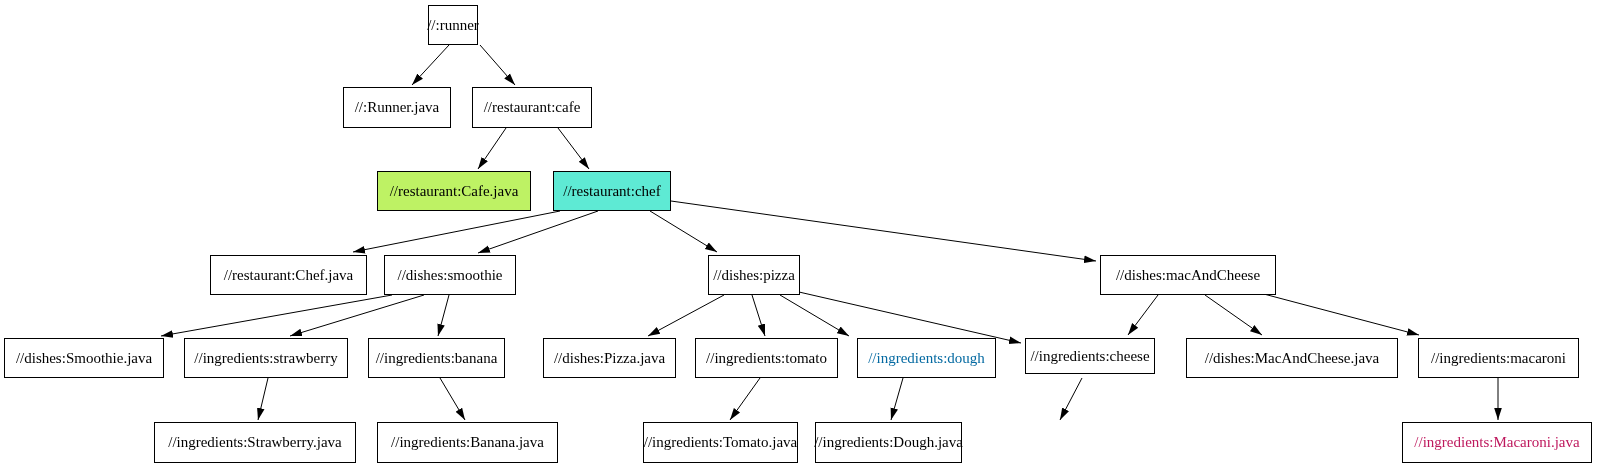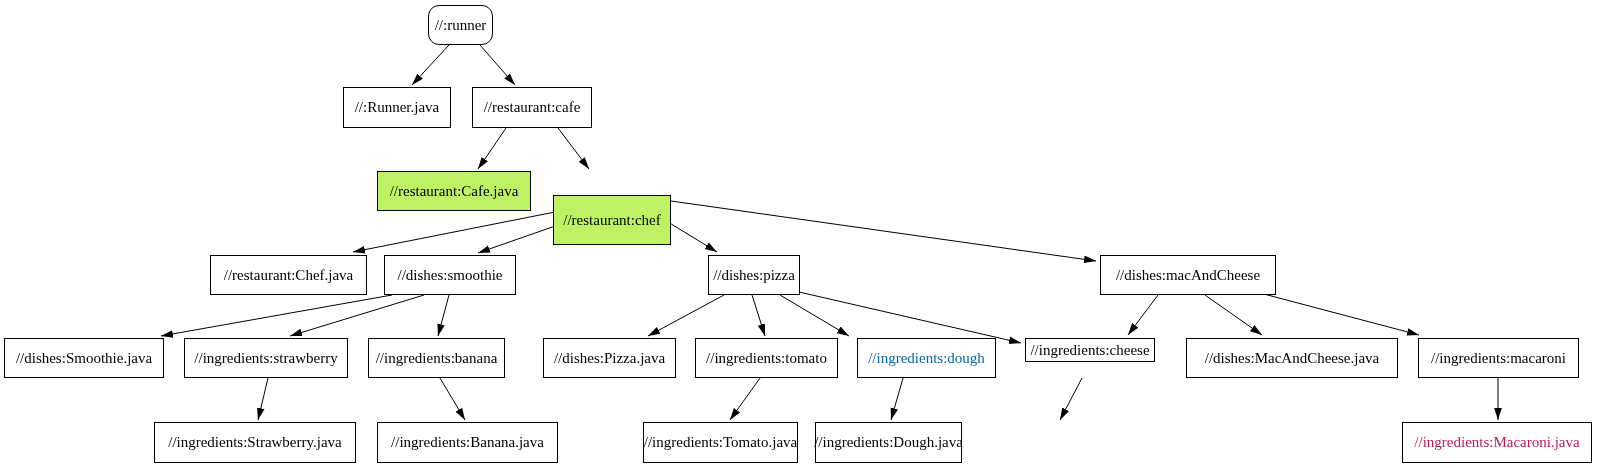--- a/index.html
+++ b/index.html
@@ -74,36 +74,36 @@
         <line x1="760" y1="378" x2="730" y2="420" stroke="#000000" stroke-width="1" marker-end="url(#arrowhead)"></line>
         <line x1="903" y1="378" x2="891" y2="420" stroke="#000000" stroke-width="1" marker-end="url(#arrowhead)"></line>
         <line x1="1082" y1="378" x2="1060" y2="420" stroke="#000000" stroke-width="1" marker-end="url(#arrowhead)"></line>
         <line x1="1158" y1="295" x2="1128" y2="335" stroke="#000000" stroke-width="1" marker-end="url(#arrowhead)"></line>
         <line x1="1205" y1="295" x2="1262" y2="335" stroke="#000000" stroke-width="1" marker-end="url(#arrowhead)"></line>
         <line x1="1260" y1="293" x2="1419" y2="335" stroke="#000000" stroke-width="1" marker-end="url(#arrowhead)"></line>
         <line x1="1498" y1="378" x2="1498" y2="420" stroke="#000000" stroke-width="1" marker-end="url(#arrowhead)"></line>
       </g>
   </svg>
   <div id="nodes-layer" class="nodes-layer">
-      <div class="graph-node" style="left: 428px; top: 5px; width: 65px; height: 40px; background: rgb(255, 255, 255); border-color: rgb(0, 0, 0); color: rgb(0, 0, 0); border-radius: 11px;">//:runner</div>
+      <div class="graph-node" style="left: 428px; top: 5px; width: 50px; height: 40px; background: rgb(255, 255, 255); border-color: rgb(0, 0, 0); color: rgb(0, 0, 0);">//:runner</div>
       <div class="graph-node" style="left: 343px; top: 87px; width: 108px; height: 41px; background: rgb(255, 255, 255); border-color: rgb(0, 0, 0); color: rgb(0, 0, 0);">//:Runner.java</div>
       <div class="graph-node" style="left: 472px; top: 87px; width: 120px; height: 41px; background: rgb(255, 255, 255); border-color: rgb(0, 0, 0); color: rgb(0, 0, 0);">//restaurant:cafe</div>
       <div class="graph-node" style="left: 377px; top: 171px; width: 154px; height: 40px; background: #bef264; border-color: rgb(0, 0, 0); color: rgb(0, 0, 0);">//restaurant:Cafe.java</div>
-      <div class="graph-node" style="left: 553px; top: 171px; width: 118px; height: 50px; background: #bef264; border-color: rgb(0, 0, 0); color: rgb(0, 0, 0); margin-top: 24px;">//restaurant:chef</div>
+      <div class="graph-node" style="left: 553px; top: 171px; width: 118px; height: 40px; background: #5eead4; border-color: rgb(0, 0, 0); color: rgb(0, 0, 0);">//restaurant:chef</div>
       <div class="graph-node" style="left: 210px; top: 255px; width: 157px; height: 40px; background: rgb(255, 255, 255); border-color: rgb(0, 0, 0); color: rgb(0, 0, 0);">//restaurant:Chef.java</div>
       <div class="graph-node" style="left: 384px; top: 255px; width: 132px; height: 40px; background: rgb(255, 255, 255); border-color: rgb(0, 0, 0); color: rgb(0, 0, 0);">//dishes:smoothie</div>
       <div class="graph-node" style="left: 708px; top: 255px; width: 92px; height: 40px; background: rgb(255, 255, 255); border-color: rgb(0, 0, 0); color: rgb(0, 0, 0);">//dishes:pizza</div>
       <div class="graph-node" style="left: 1100px; top: 255px; width: 176px; height: 40px; background: rgb(255, 255, 255); border-color: rgb(0, 0, 0); color: rgb(0, 0, 0);">//dishes:macAndCheese</div>
       <div class="graph-node" style="left: 4px; top: 338px; width: 160px; height: 40px; background: rgb(255, 255, 255); border-color: rgb(0, 0, 0); color: rgb(0, 0, 0);">//dishes:Smoothie.java</div>
       <div class="graph-node" style="left: 184px; top: 338px; width: 164px; height: 40px; background: rgb(255, 255, 255); border-color: rgb(0, 0, 0); color: rgb(0, 0, 0);">//ingredients:strawberry</div>
       <div class="graph-node" style="left: 368px; top: 338px; width: 137px; height: 40px; background: rgb(255, 255, 255); border-color: rgb(0, 0, 0); color: rgb(0, 0, 0);">//ingredients:banana</div>
       <div class="graph-node" style="left: 543px; top: 338px; width: 133px; height: 40px; background: rgb(255, 255, 255); border-color: rgb(0, 0, 0); color: rgb(0, 0, 0);">//dishes:Pizza.java</div>
       <div class="graph-node" style="left: 695px; top: 338px; width: 143px; height: 40px; background: rgb(255, 255, 255); border-color: rgb(0, 0, 0); color: rgb(0, 0, 0);">//ingredients:tomato</div>
       <div class="graph-node" style="left: 857px; top: 338px; width: 139px; height: 40px; background: rgb(255, 255, 255); border-color: rgb(0, 0, 0); color: #0369a1;">//ingredients:dough</div>
-      <div class="graph-node" style="left: 1025px; top: 338px; width: 130px; height: 24px; background: rgb(255, 255, 255); border-color: rgb(0, 0, 0); color: rgb(0, 0, 0);">//ingredients:cheese</div>
+      <div class="graph-node" style="left: 1025px; top: 338px; width: 130px; height: 36px; background: rgb(255, 255, 255); border-color: rgb(0, 0, 0); color: rgb(0, 0, 0);">//ingredients:cheese</div>
       <div class="graph-node" style="left: 1186px; top: 338px; width: 212px; height: 40px; background: rgb(255, 255, 255); border-color: rgb(0, 0, 0); color: rgb(0, 0, 0);">//dishes:MacAndCheese.java</div>
       <div class="graph-node" style="left: 1418px; top: 338px; width: 161px; height: 40px; background: rgb(255, 255, 255); border-color: rgb(0, 0, 0); color: rgb(0, 0, 0);">//ingredients:macaroni</div>
       <div class="graph-node" style="left: 154px; top: 422px; width: 202px; height: 41px; background: rgb(255, 255, 255); border-color: rgb(0, 0, 0); color: rgb(0, 0, 0);">//ingredients:Strawberry.java</div>
       <div class="graph-node" style="left: 377px; top: 422px; width: 181px; height: 41px; background: rgb(255, 255, 255); border-color: rgb(0, 0, 0); color: rgb(0, 0, 0); text-align: center;">//ingredients:Banana.java</div>
       <div class="graph-node" style="left: 643px; top: 422px; width: 155px; height: 41px; background: rgb(255, 255, 255); border-color: rgb(0, 0, 0); color: rgb(0, 0, 0); text-align: center;">//ingredients:Tomato.java</div>
       <div class="graph-node" style="left: 815px; top: 422px; width: 147px; height: 41px; background: rgb(255, 255, 255); border-color: rgb(0, 0, 0); color: rgb(0, 0, 0);">//ingredients:Dough.java</div>
       <div class="graph-node" style="left: 1402px; top: 422px; width: 190px; height: 41px; background: rgb(255, 255, 255); border-color: rgb(0, 0, 0); color: #be185d; text-align: right;">//ingredients:Macaroni.java</div>
     </div>
 </div>
 

